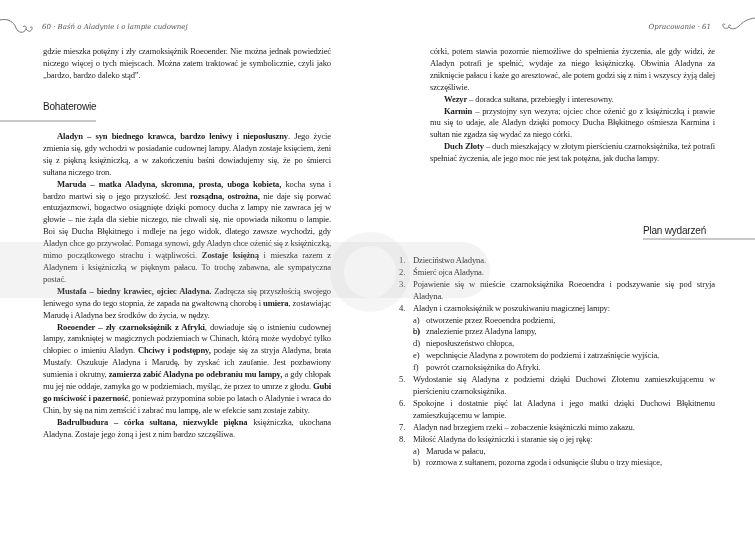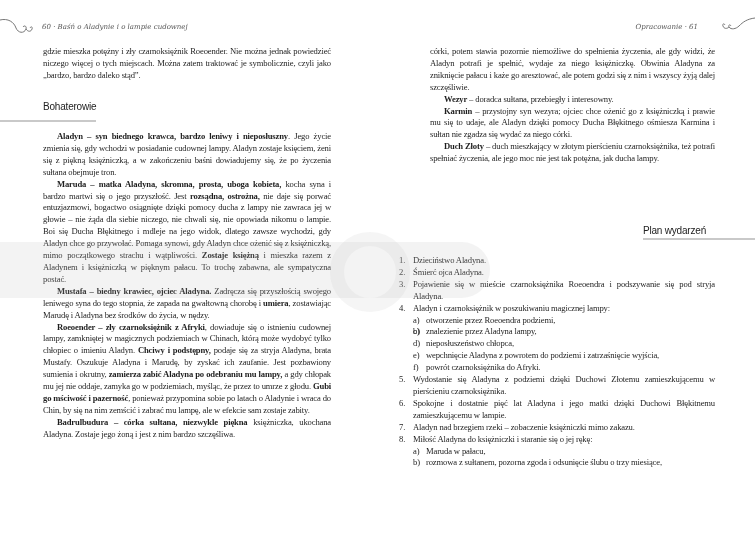--- a/index.html
+++ b/index.html
@@ -8,21 +8,21 @@
       position: relative; font-family: "DejaVu Serif", serif; color: #1e1e1e;
     }
     .page { position: absolute; top: 0; height: 478px; }
     .page-left { left: 0; width: 377px; }
     .page-right { left: 378px; width: 377px; }
     .running-head {
       position: absolute; top: 23px; font-size: 7px; font-style: italic; color: #555;
       font-family: "DejaVu Serif", serif; white-space: nowrap;
     }
     .page-left .running-head { left: 42px; }
-    .page-right .running-head { right: 57px; text-align: right; }
+    .page-right .running-head { right: 44px; text-align: right; }
     .ornament { position: absolute; top: 16px; }
     .page-left .ornament { left: 0; }
     .page-right .ornament { right: 0; }
     .body-text {
       position: absolute; font-size: 8.6px; line-height: 11.9px; text-align: justify;
       letter-spacing: -0.15px; font-family: Liberation Serif, serif;
     }
     .page-left .body-text { left: 43px; width: 288px; }
     .page-right .body-text { left: 52px; width: 285px; }
     .body-text p { margin: 0; }
@@ -58,21 +58,21 @@
   <div class="running-head">60 · Baśń o Aladynie i o lampie cudownej</div>
 
   <div class="body-text" style="top:46px;">
     <p>gdzie mieszka potężny i zły czarnoksiężnik Roeoender. Nie można jednak powiedzieć niczego więcej o tych miejscach. Można zatem traktować je symbolicznie, czyli jako „bardzo, bardzo daleko stąd”.</p>
   </div>
 
   <div class="section-title" style="left:43px; top:101px;">Bohaterowie</div>
   <div class="section-rule" style="left:0; top:120px; width:96px;"></div>
 
   <div class="body-text" style="top:131px;">
-    <p class="indent"><b>Aladyn – syn biednego krawca, bardzo leniwy i nieposłuszny</b><span>. Jego życie zmienia się, gdy wchodzi w posiadanie cudownej lampy. Aladyn zostaje księciem, żeni się z piękną księżniczką, a w zakończeniu baśni dowiadujemy się, że po życzenia sułtana obejmuje tron.</span></p>
+    <p class="indent"><b>Aladyn – syn biednego krawca, bardzo leniwy i nieposłuszny</b><span>. Jego życie zmienia się, gdy wchodzi w posiadanie cudownej lampy. Aladyn zostaje księciem, żeni się z piękną księżniczką, a w zakończeniu baśni dowiadujemy się, że po śmierci sułtana niczego tron.</span></p>
     <p class="indent"><b>Maruda – matka Aladyna, skromna, prosta, uboga kobieta,</b><span> kocha syna i bardzo martwi się o jego przyszłość. Jest </span><b>rozsądna, ostrożna,</b><span> nie daje się porwać entuzjazmowi, bogactwo osiągnięte dzięki pomocy ducha z lampy nie zawraca jej w głowie – nie żąda dla siebie niczego, nie chwali się, nie opowiada nikomu o lampie. Boi się Ducha Błękitnego i mdleje na jego widok, dlatego zawsze wychodzi, gdy Aladyn chce go przywołać. Pomaga synowi, gdy Aladyn chce ożenić się z księżniczką, mimo początkowego strachu i wątpliwości. </span><b>Zostaje księżną</b><span> i mieszka razem z Aladynem i księżniczką w pięknym pałacu. To trochę zabawna, ale sympatyczna postać.</span></p>
     <p class="indent"><b>Mustafa – biedny krawiec, ojciec Aladyna.</b><span> Zadręcza się przyszłością swojego leniwego syna do tego stopnia, że zapada na gwałtowną chorobę i </span><b>umiera</b><span>, zostawiając Marudę i Aladyna bez środków do życia, w nędzy.</span></p>
     <p class="indent"><b>Roeoender – zły czarnoksiężnik z Afryki</b><span>, dowiaduje się o istnieniu cudownej lampy, zamkniętej w magicznych podziemiach w Chinach, którą może wydobyć tylko chłopiec o imieniu Aladyn. </span><b>Chciwy i podstępny,</b><span> podaje się za stryja Aladyna, brata Mustafy. Oszukuje Aladyna i Marudę, by zyskać ich zaufanie. Jest pozbawiony sumienia i okrutny, </span><b>zamierza zabić Aladyna po odebraniu mu lampy,</b><span> a gdy chłopak mu jej nie oddaje, zamyka go w podziemiach, myśląc, że przez to umrze z głodu. </span><b>Gubi go mściwość i pazerność</b><span>, ponieważ przypomina sobie po latach o Aladynie i wraca do Chin, by się na nim zemścić i zabrać mu lampę, ale w efekcie sam zostaje zabity.</span></p>
     <p class="indent"><b>Badrulbudura – córka sułtana, niezwykle piękna</b><span> księżniczka, ukochana Aladyna. Zostaje jego żoną i jest z nim bardzo szczęśliwa.</span></p>
 
   </div>
 </div>
 
 <div class="page page-right">
   <div class="running-head">Opracowanie · 61</div>

